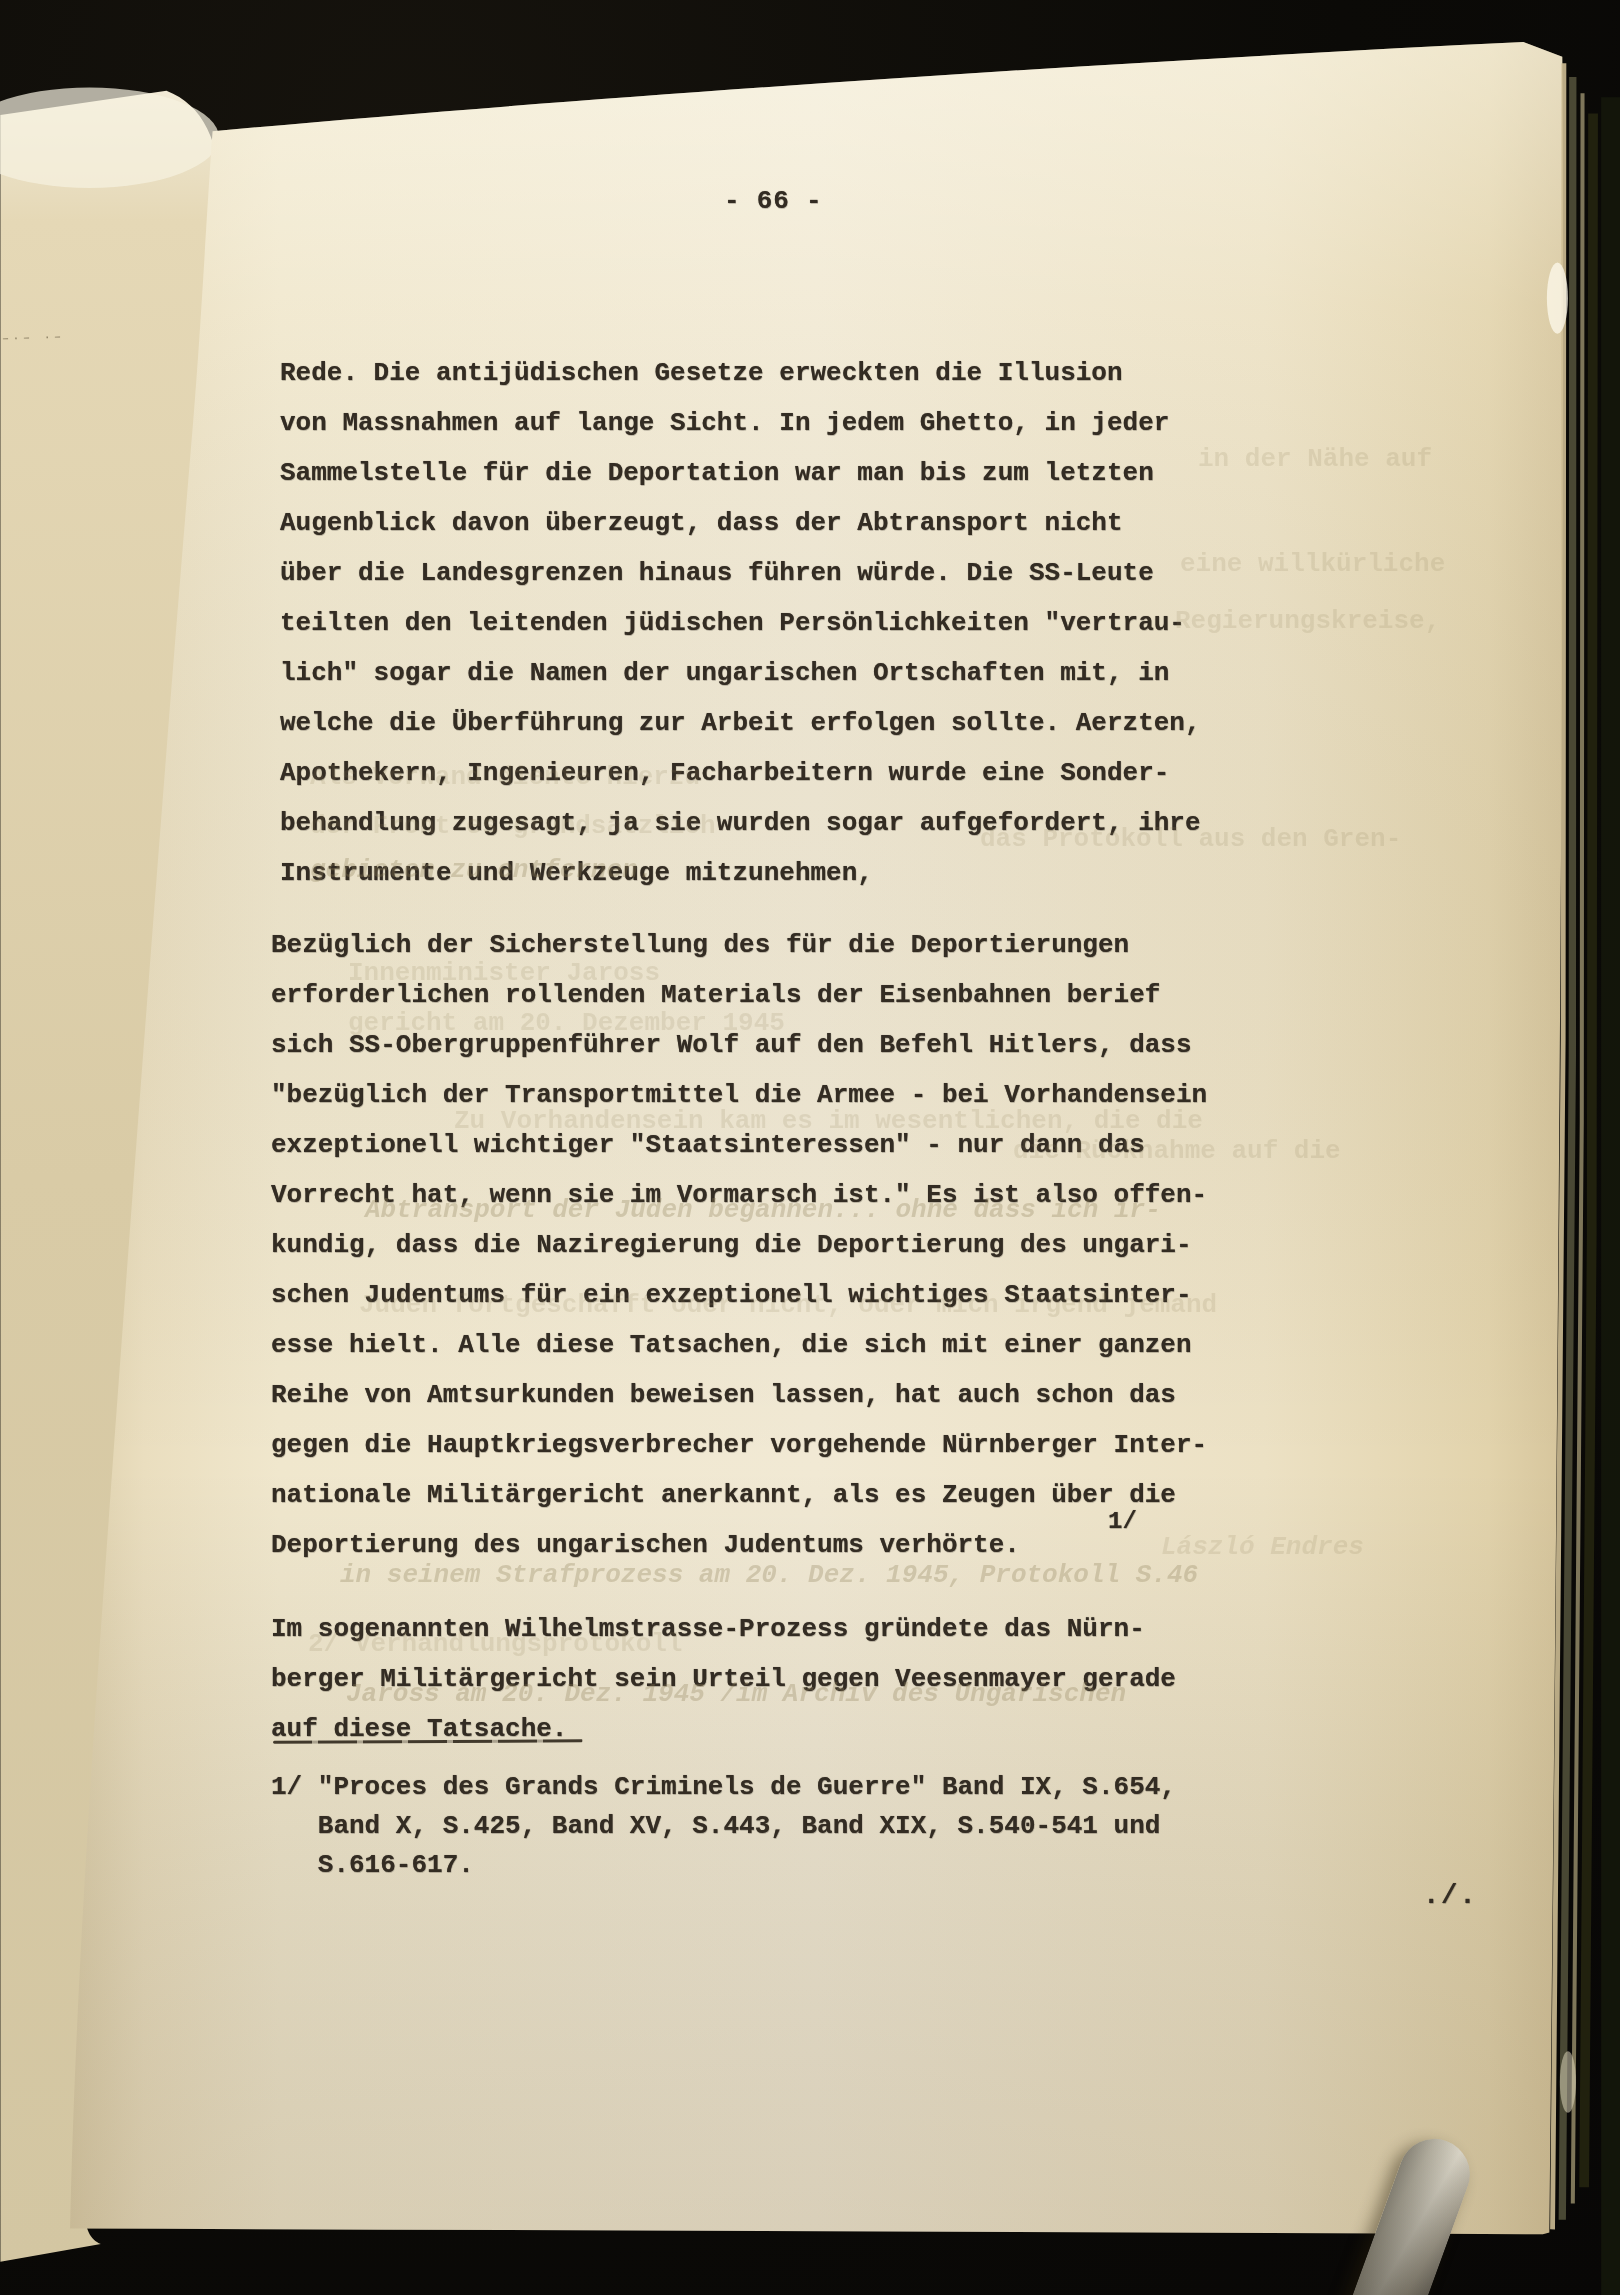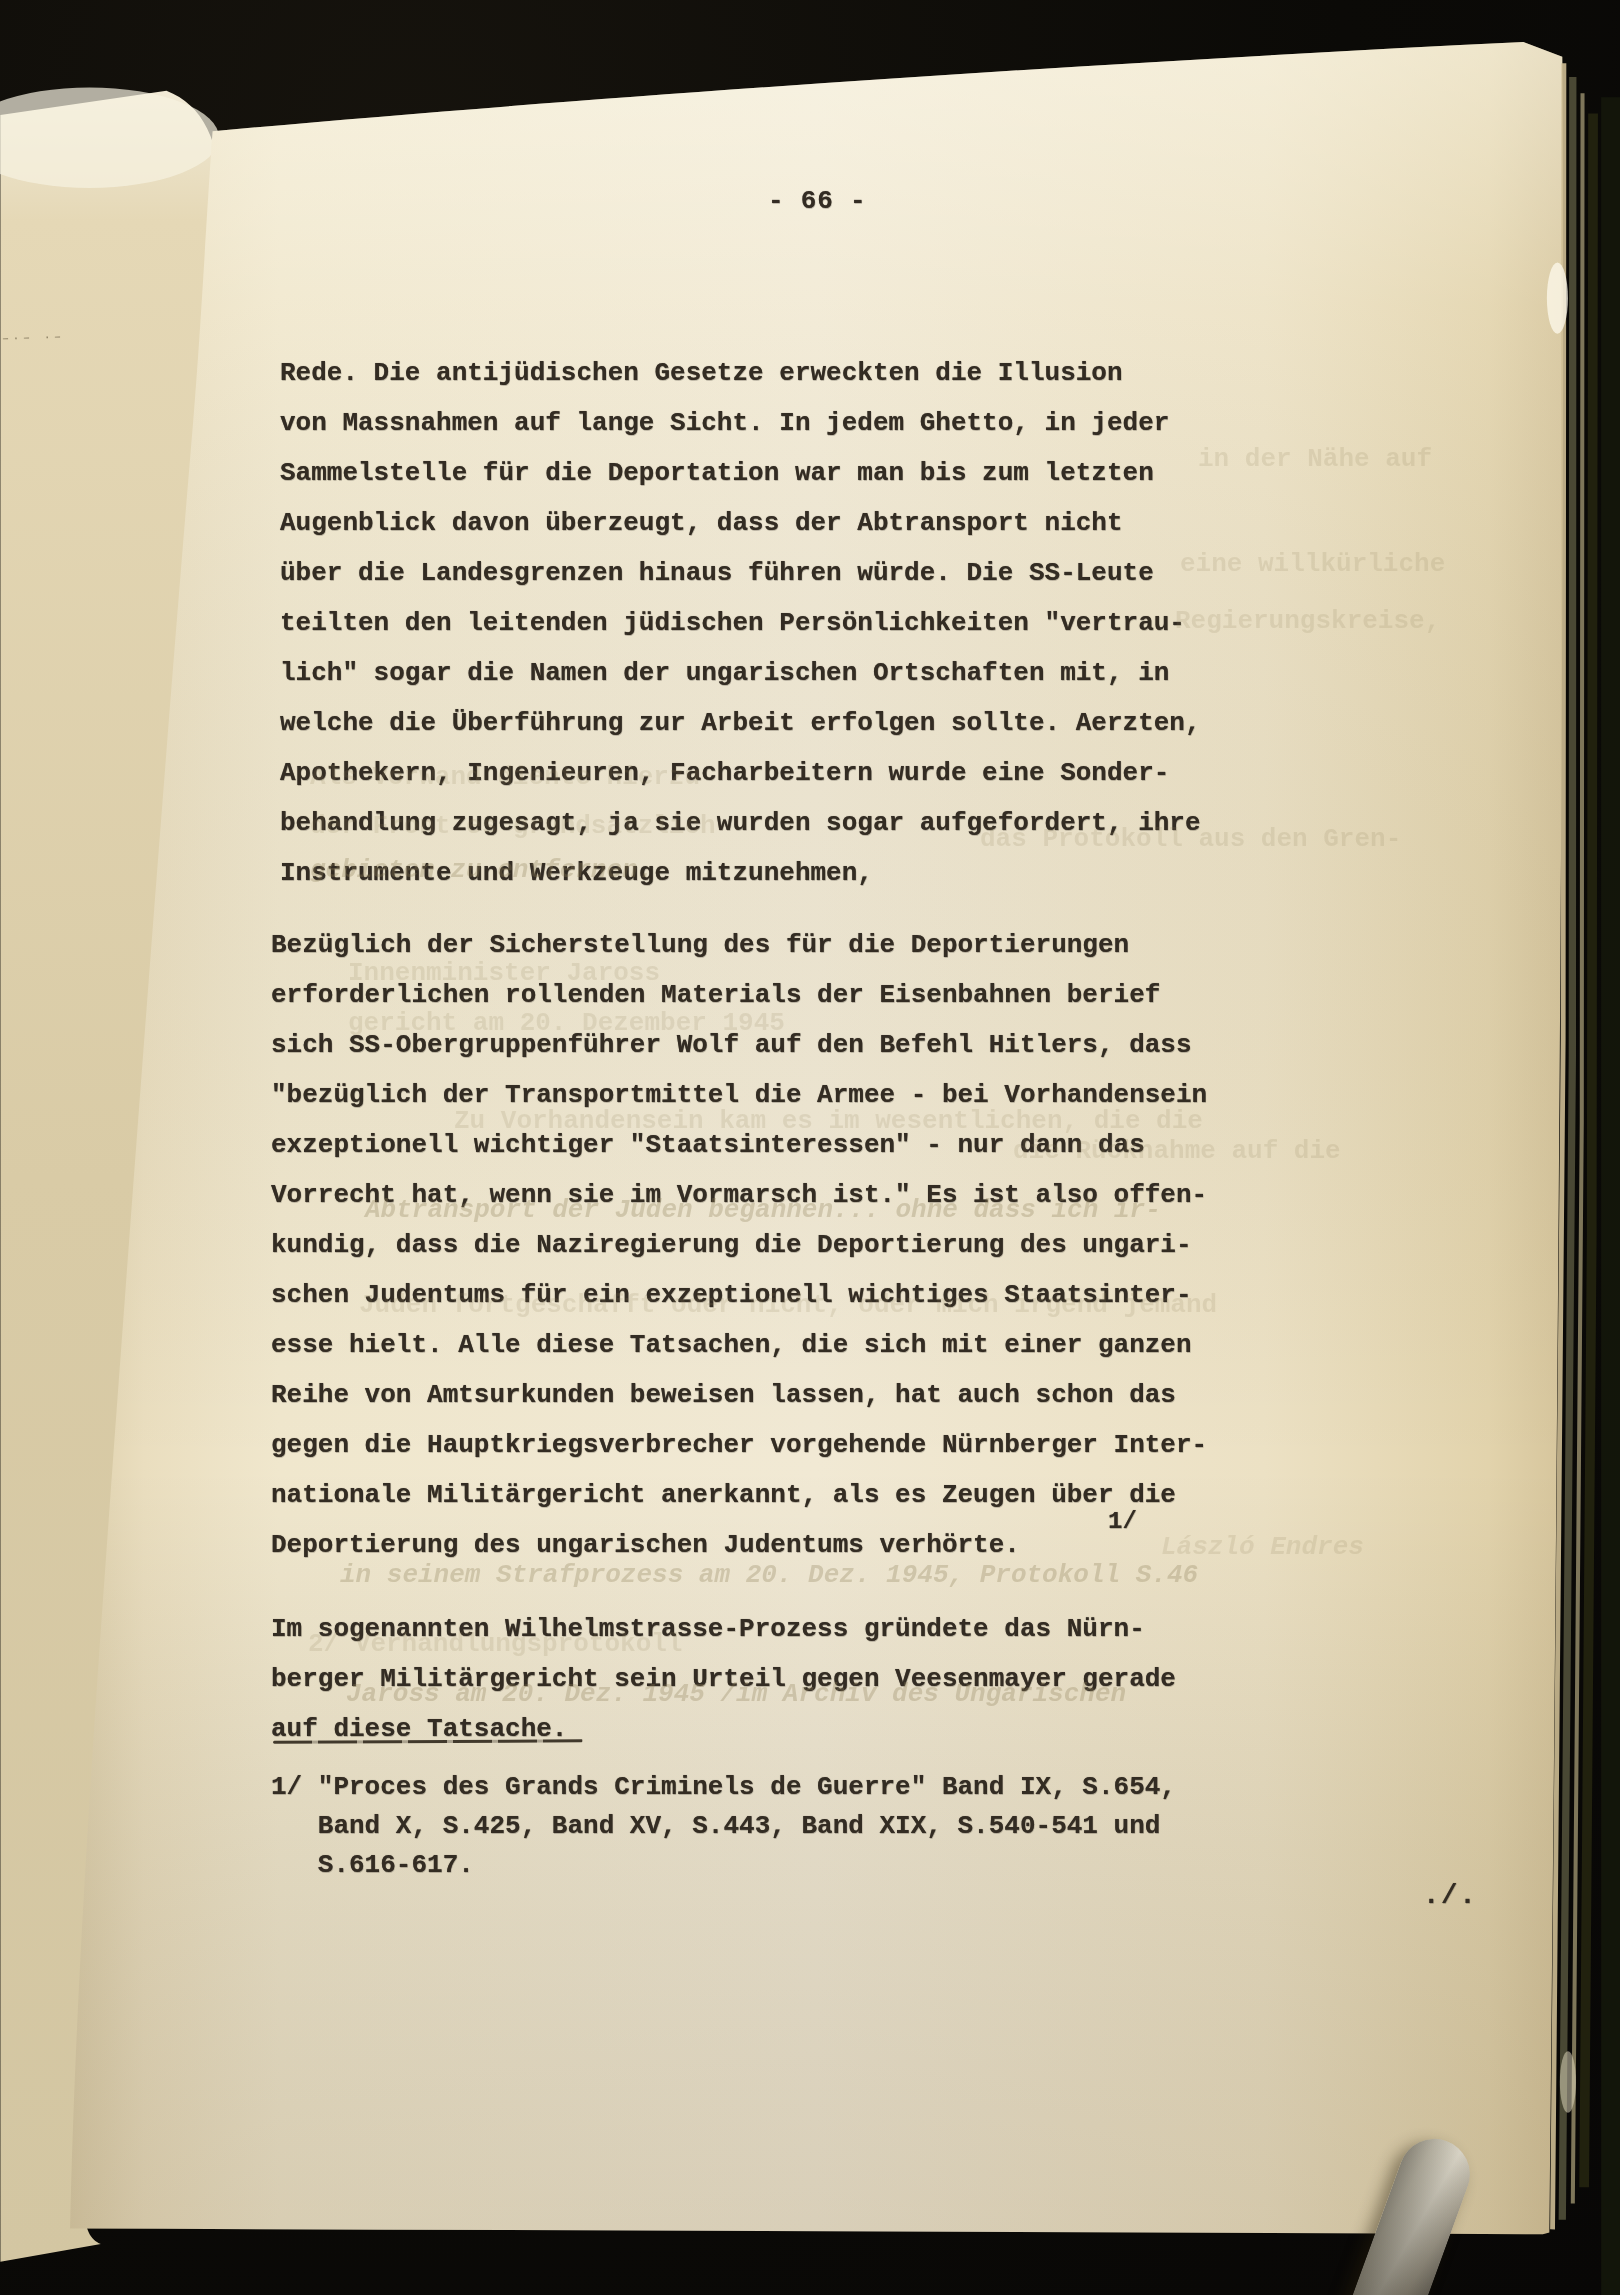--- a/index.html
+++ b/index.html
@@ -9,21 +9,21 @@
     font-family:"Liberation Mono","DejaVu Sans Mono",monospace;
   }
   .scan-svg{position:absolute;left:0;top:0;}
   .typewriter{
     position:absolute;white-space:pre;
     font-family:"Liberation Mono","DejaVu Sans Mono",monospace;
     font-weight:bold;font-size:26px;line-height:50px;
     color:#332c23;
     text-shadow:0 0 0.8px rgba(51,44,35,0.6), 0.5px 0.6px 0 rgba(51,44,35,0.22);
   }
-  .pagenum{left:768px;top:185px;line-height:32px;letter-spacing:0.8px;}
+  .pagenum{left:724px;top:185px;line-height:32px;letter-spacing:0.8px;}
   .p1{left:280px;top:348px;}
   .p2{left:271px;top:920px;}
   .p3{left:271px;top:1604px;}
   .footnote{left:271px;top:1768px;line-height:39px;}
   .fnref{left:1108px;top:1509px;line-height:26px;font-size:24px;}
   .contmark{left:1423px;top:1881px;line-height:29px;font-size:27.5px;letter-spacing:1.6px;}
   .marginmarks{
     position:absolute;left:1.6px;top:331px;font-size:12px;letter-spacing:3.2px;
     color:rgba(70,58,36,0.55);transform:rotate(-2deg);
     font-family:"Liberation Mono","DejaVu Sans Mono",monospace;

